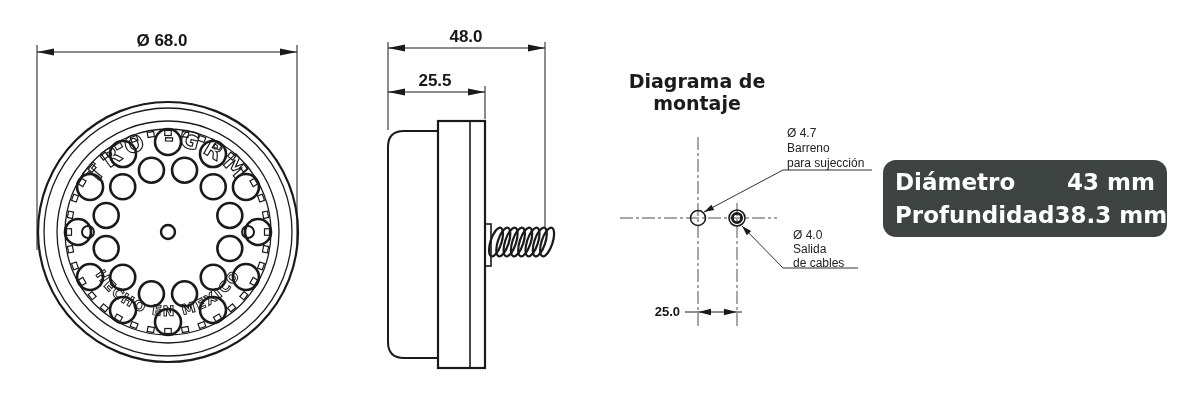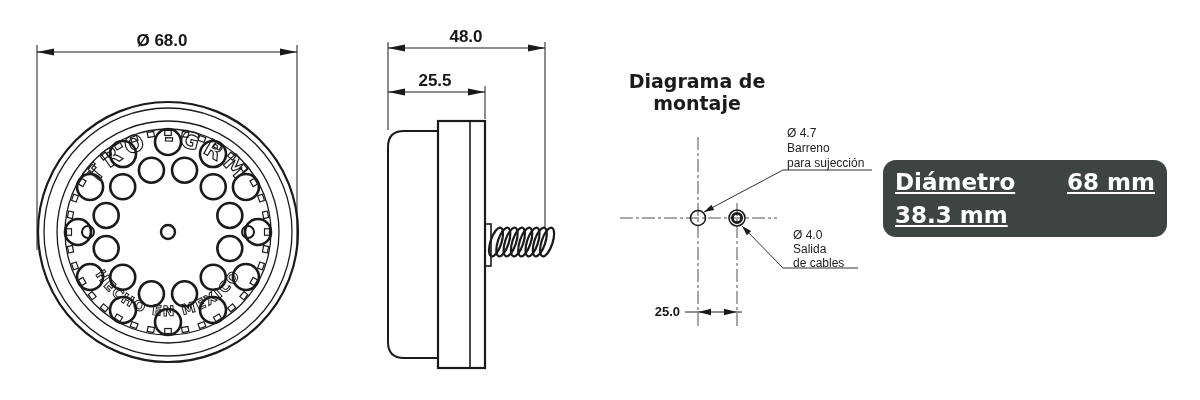--- a/index.html
+++ b/index.html
@@ -13,21 +13,21 @@
   .dim-sm{font:700 13px "Liberation Sans",sans-serif;fill:#161616;}
   .callout{font:400 12px "Liberation Sans",sans-serif;fill:#222222;}
   .mtitle{font:700 19px "DejaVu Sans",sans-serif;fill:#1b1b1b;}
   .arcbig{font:700 23px "DejaVu Sans",sans-serif;letter-spacing:5px;fill:none;
           stroke:#1a1a1a;stroke-width:1.2px;}
   .arcsm{font:700 14px "DejaVu Sans",sans-serif;letter-spacing:1.8px;fill:none;
          stroke:#1a1a1a;stroke-width:1px;}
   .spec-badge{position:absolute;left:883px;top:160px;width:284px;height:77px;
               border-radius:13px;color:#fff;display:flex;flex-direction:column;
               justify-content:center;padding:0 12px;box-sizing:border-box;
-              font:700 23px "DejaVu Sans",sans-serif;text-decoration:underline;}
+              font:700 23px "DejaVu Sans",sans-serif;}
   .spec-row{display:flex;justify-content:space-between;line-height:33px;white-space:nowrap;}
 </style>
 </head>
 <body>
 
 <div class="canvas">
   <svg id="front-svg" width="340" height="400" viewBox="0 0 340 400">
       <line x1="37" y1="45" x2="37" y2="250" stroke="#1a1a1a" stroke-width="1"></line>
       <line x1="297" y1="45" x2="297" y2="250" stroke="#1a1a1a" stroke-width="1"></line>
       <line x1="37" y1="52" x2="297" y2="52" stroke="#1a1a1a" stroke-width="1.1"></line>
@@ -154,19 +154,20 @@
       <text x="203" y="267" class="callout">de cables</text>
       <line x1="95" y1="312" x2="152" y2="312" stroke="#1a1a1a" stroke-width="1"></line>
       <polygon points="108,312 121,315.2 121,308.8" fill="#1a1a1a"></polygon>
       <polygon points="147,312 134,308.8 134,315.2" fill="#1a1a1a"></polygon>
       <text x="90" y="316" class="dim-sm" text-anchor="end">25.0</text>
     </svg>
 
   <div class="spec-badge" id="spec-badge" style="background: rgb(61, 68, 66); color: rgb(255, 255, 255);">
     <div class="spec-row">
       <span>Diámetro</span>
-      <span>68 mm</span>
+      <span>43 mm</span>
     </div>
     <div class="spec-row">
+      <span>Profundidad</span>
       <span>38.3 mm</span>
     </div>
   </div>
 </div>
 
 </body></html>

